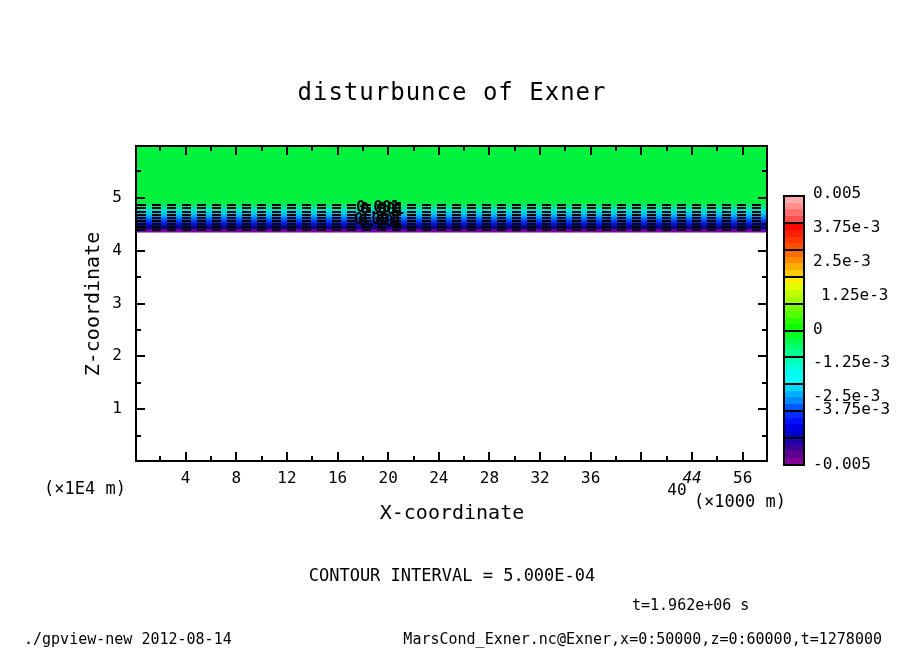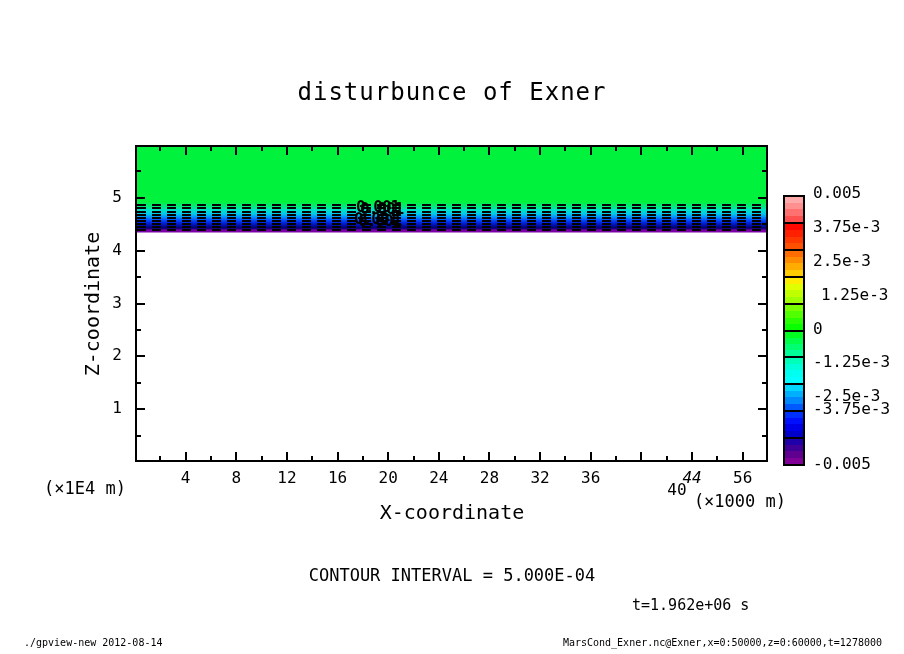--- a/index.html
+++ b/index.html
@@ -28,21 +28,21 @@
   .unit{font-size:17px;}
   
   #colorbar{left:783px;top:195px;width:18px;height:267px;border:2px solid #000;
     box-sizing:content-box;display:flex;flex-direction:column;z-index:2;}
   .cbar-cell{flex:1;border-bottom:2px solid #000;}
   .cbar-cell:last-child{border-bottom:none;}
   .cblab{left:813px;font-size:16px;white-space:nowrap;}
   .clabel{font-size:16px;font-weight:bold;z-index:7;letter-spacing:-1px;}
   .note{font-size:17px;}
   .time{font-size:15px;}
-  .foot{font-size:10px;bottom:6px;white-space:nowrap;}
+  .foot{font-size:15px;bottom:6px;white-space:nowrap;}
 </style>
 </head>
 <body>
 
 <div class="abs title">disturbunce of Exner</div>
 
 <div id="plot-area" class="abs">
   <div id="plot-fill" class="abs"></div>
   <div id="dash-layer">
       <div class="dash abs" style="top: 59.23px;"></div>

